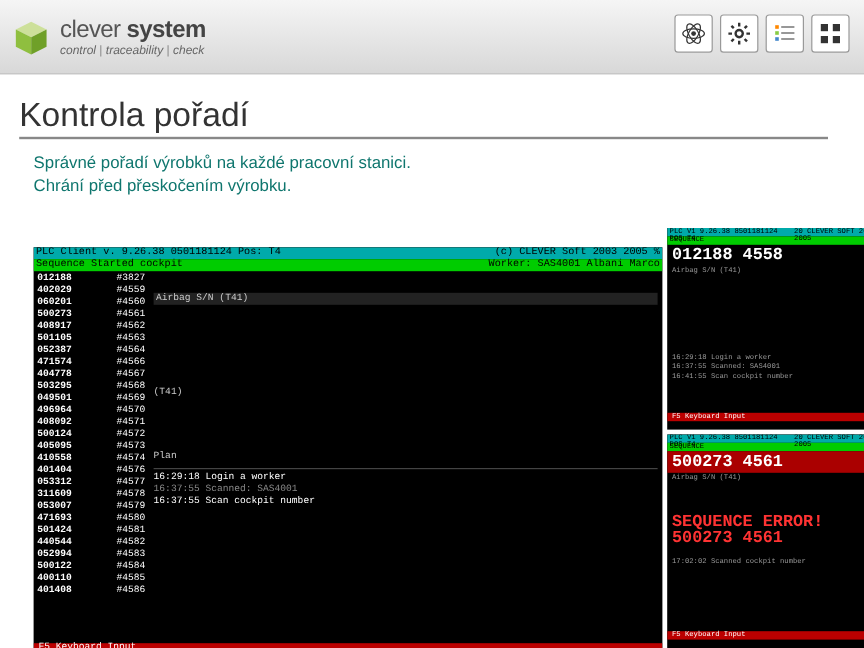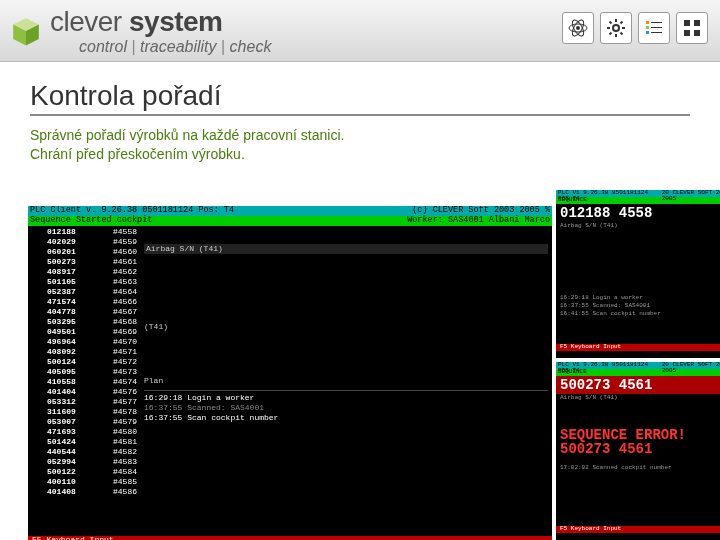--- a/index.html
+++ b/index.html
@@ -3,41 +3,41 @@
 <meta charset="utf-8">
 <style>
   * { margin: 0; padding: 0; box-sizing: border-box; }
   body { width: 720px; height: 540px; background: #fff; font-family: Arial, sans-serif; overflow: hidden; position: relative; }
 
   .header { height: 62px; background: linear-gradient(#f5f5f5, #d8d8d8); display: flex; align-items: center; padding: 0 10px; border-bottom: 1px solid #bbb; position: relative; }
   .logo-box { display: flex; align-items: center; gap: 8px; }
   .cube { width: 32px; height: 32px; position: relative; }
   .cube svg { width: 100%; height: 100%; }
   .wordmark { display: flex; flex-direction: column; }
-  .wordmark .top { font-size: 28px; font-weight: 300; color: #555; letter-spacing: -0.5px; }
+  .wordmark .top { font-size: 20px; font-weight: 300; color: #555; letter-spacing: -0.5px; }
   .wordmark .top b { font-weight: 700; color: #444; }
-  .wordmark .bottom { font-size: 16px; color: #888; margin-left: 29px; }
+  .wordmark .bottom { font-size: 10px; color: #888; }
   .wordmark .bottom i { font-style: italic; color: #666; }
   .header-icons { position: absolute; right: 12px; top: 12px; display: flex; gap: 6px; }
   .hicon { width: 32px; height: 32px; background: #fff; border: 1px solid #999; border-radius: 3px; display: flex; align-items: center; justify-content: center; }
 
-  .slide-body { padding: 18px 30px 8px 30px; }
+  .slide-body { padding: 18px 30px 8px 16px; }
   .title { font-size: 28px; color: #333; font-weight: 300; border-bottom: 2px solid #888; padding-bottom: 2px; margin-bottom: 10px; }
-  .subtitle { font-size: 14px; color: #4d7c0f; line-height: 1.35; margin-left: 0; }
+  .subtitle { font-size: 14px; color: #0f766e; line-height: 1.35; margin-left: 12px; }
 
   .shots { position: absolute; left: 28px; top: 190px; right: 0; bottom: 0; }
   .term { background: #000; font-family: "Courier New", monospace; line-height: 1.0; color: #ddd; position: absolute; overflow: hidden; }
   .term .green { color: #0f0; margin-top: 28px; }
   .term .white { color: #fff; }
   .term .grey { color: #888; }
 
   .main { left: 0; top: 16px; width: 524px; height: 350px; font-size: 8.5px; }
   .main .top1 { background: #0aa; color: #000; display: flex; font-size: 8.5px; padding: 0 2px; height: 10px; }
   .main .top2 { background: #0c0; color: #000; display: flex; font-size: 8.5px; padding: 0 2px; height: 10px; }
-  .main .body { display: flex; height: 310px; margin-left: 16px; }
+  .main .body { display: flex; height: 310px; }
   .main .lcol { width: 96px; font-size: 8px; line-height: 10px; padding: 1px 3px; }
   .main .lcol .row { display: flex; justify-content: space-between; }
   .main .lcol .row span:first-child { color: #fff; font-weight: bold; }
   .main .lcol .row span:last-child { color: #fff; }
   .main .rcol { flex: 1; padding: 2px 4px; color: #ccc; font-size: 8px; line-height: 10px; position: relative; }
   .main .blanks { color: #0f0; letter-spacing: 3px; }
   .main .rline { color: #ccc; background: #222; padding: 0 2px; margin: 2px 0; }
   .main .rlabel { color: #ccc; padding-right: 8px; }
   .main .bottom1 { background: #b00; color: #fff; font-size: 8px; padding: 0 4px; height: 10px; display: flex; }
   .main .bottom2 { display: flex; justify-content: space-between; font-size: 8px; padding: 0 4px; height: 10px; }
@@ -131,21 +131,21 @@
       <span style="margin-left:auto">(c) CLEVER Soft 2003  2005 %</span>
     </div>
     <div class="top2">
       <span>Sequence       Started cockpit</span>
       <span style="margin-left:auto">Worker: SAS4001 Albani Marco</span>
     </div>
     <div class="body">
       <div class="lcol" id="seq-col">
           <div class="row">
             <span>012188</span>
-            <span>#4558</span>
+            <span>#3827</span>
           </div>
           <div class="row">
             <span>402029</span>
             <span>#4559</span>
           </div>
           <div class="row">
             <span>060201</span>
             <span>#4560</span>
           </div>
           <div class="row">

